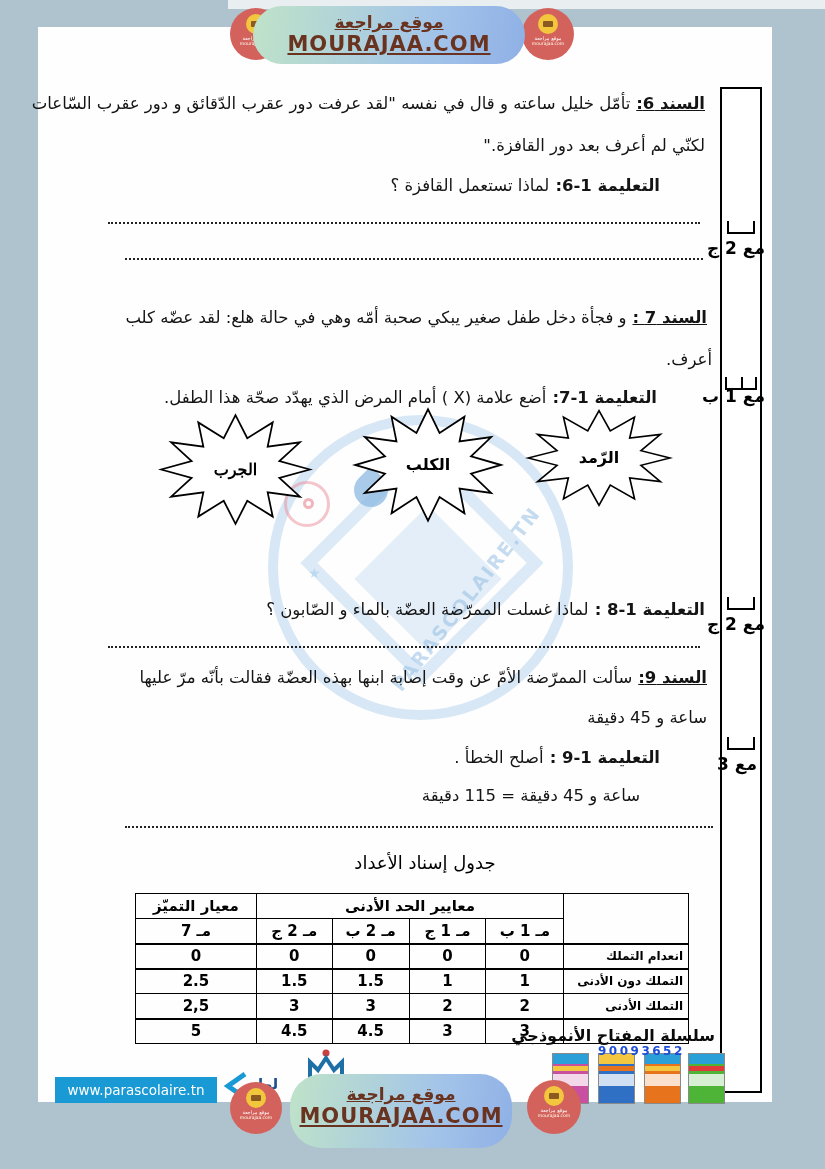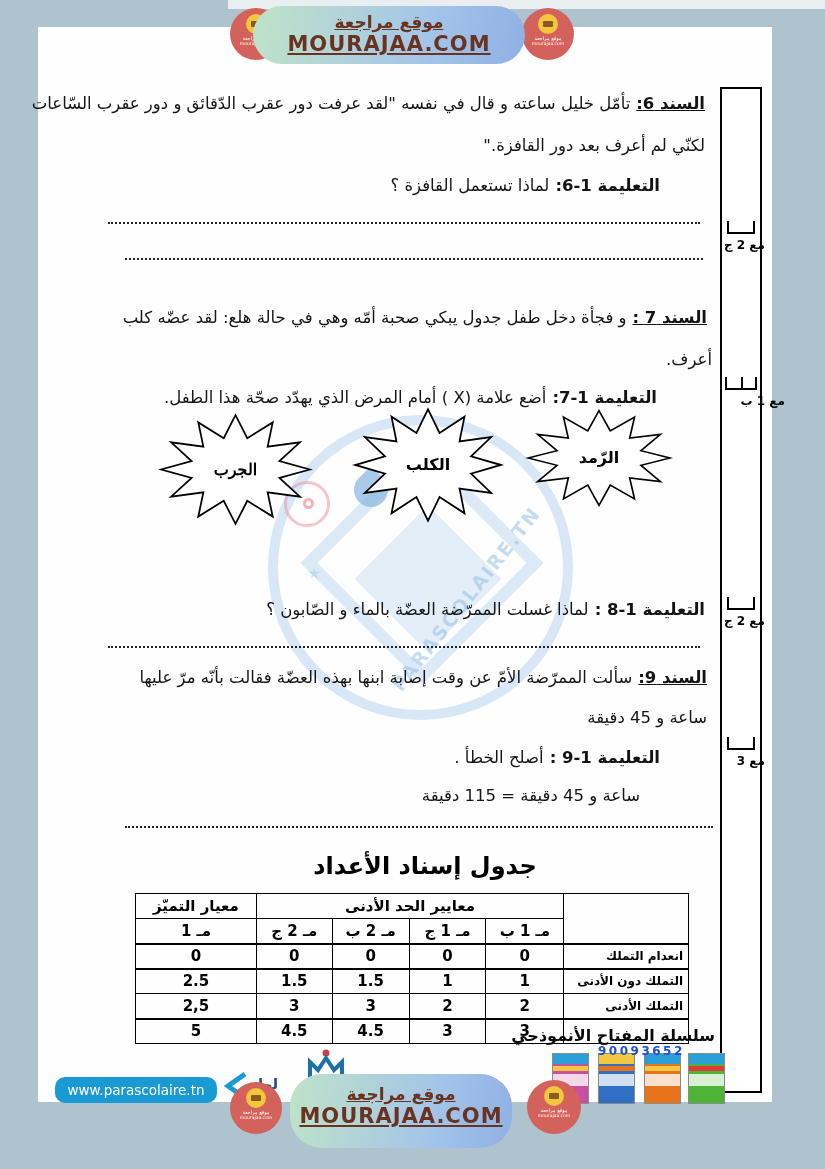--- a/index.html
+++ b/index.html
@@ -51,45 +51,45 @@
               border-radius:0 50% 50% 50%; transform:rotate(45deg); }
   .wm .st { position:absolute; color:rgba(168,205,235,.6); font-size:14px; }
   .wm .rot { position:absolute; left:78px; top:160px; width:260px; transform:rotate(-52deg);
              font-size:19px; font-weight:bold; letter-spacing:2px; color:rgba(150,190,225,.55); }
 
   
   .margin-col { position:absolute; left:720px; top:87px; width:42px; height:1006px;
                 border:2px solid #000; background:#fff; z-index:2; }
   .cup { position:absolute; width:28px; height:13px; border:2px solid #000; border-top:none; z-index:3; background:#fff; }
   .cup.split::after { content:""; position:absolute; left:50%; top:0; bottom:0; width:2px; background:#000; }
-  .mlab { position:absolute; left:717px; width:48px; text-align:right; font-size:12px; font-weight:bold;
+  .mlab { position:absolute; left:717px; width:48px; text-align:left; font-size:17px; font-weight:bold;
           direction:rtl; z-index:3; white-space:nowrap; }
 
   
   .t-title { position:absolute; left:300px; top:852px; width:250px; text-align:center;
-             font-weight:bold; font-size:24px; direction:rtl; z-index:3; }
+             font-weight:normal; font-size:18px; direction:rtl; z-index:3; }
   .gt { position:absolute; left:135px; top:893px; width:554px; border-collapse:collapse;
         direction:rtl; z-index:3; }
   .gt td { border:1.6px solid #000; text-align:center; font-weight:bold; font-size:15px; padding:1px 3px; height:25px; }
   .gt tr.hsep td { border-top:2.4px solid #000; }
   .gt td.rl { text-align:right; font-size:12px; padding-right:5px; }
   .series { position:absolute; right:110px; top:1026px; font-weight:bold; font-size:16px; color:#0a0a0a;
             direction:rtl; white-space:nowrap; z-index:5; }
   .phone { position:absolute; left:598px; top:1044px; font-weight:bold; font-size:12px;
            letter-spacing:2.5px; color:#1d4ed8; z-index:5; }
 
   
   .book { position:absolute; top:1053px; width:37px; height:51px; border:1px solid #8a8a8a; z-index:4; }
   .book .band { height:10px; background:#2a9fd8; }
   .book .stripe { height:5px; background:#f3c73f; margin-top:2px; }
   .book .body2 { margin-top:3px; height:12px; background:rgba(255,255,255,.78); }
 
   
   .url-banner { position:absolute; left:55px; top:1077px; width:162px; height:26px; background:#1a9ad4;
-                color:#fff; font-size:13.5px; text-align:center; line-height:26px; z-index:5; cursor:pointer;border-radius:10px; }
+                color:#fff; font-size:13.5px; text-align:center; line-height:26px; z-index:5; cursor:pointer; }
   .chev { position:absolute; left:221px; top:1071px; z-index:5; }
   .partial { position:absolute; left:258px; top:1075px; font-size:15px; font-weight:bold; color:#1d4f8f;
              direction:rtl; z-index:5; }
   .flogo { position:absolute; left:303px; top:1048px; z-index:5; }
 </style>
 </head>
 <body>
 
 <div class="screen">
   <div class="page"></div>
@@ -131,21 +131,21 @@
     <span class="lbl u">السند 6:</span><span>تأمّل خليل ساعته و قال في نفسه "لقد عرفت دور عقرب الدّقائق و دور عقرب السّاعات</span>
   </div>
   <div class="line" style="right:120px;top:136px;">لكنّي لم أعرف بعد دور القافزة."</div>
   <div class="line" style="right:165px;top:176px;">
     <span class="lbl">التعليمة 1-6:</span><span>لماذا تستعمل القافزة ؟</span>
   </div>
   <div class="dotted" style="left:108px;top:222px;width:592px;"></div>
   <div class="dotted" style="left:125px;top:258px;width:578px;"></div>
 
   <div class="line" style="right:118px;top:308px;">
-    <span class="lbl u">السند 7 :</span><span>و فجأة دخل طفل جدول يبكي صحبة أمّه وهي في حالة هلع: لقد عضّه كلب</span>
+    <span class="lbl u">السند 7 :</span><span>و فجأة دخل طفل صغير يبكي صحبة أمّه وهي في حالة هلع: لقد عضّه كلب</span>
   </div>
   <div class="line" style="right:113px;top:350px;">أعرف.</div>
   <div class="line" style="right:168px;top:388px;">
     <span class="lbl">التعليمة 1-7:</span><span>أضع علامة (X ) أمام المرض الذي يهدّد صحّة هذا الطفل.</span>
   </div>
 
   <div class="burst" style="left:525px;top:408px;width:148px;height:100px;">
     <svg viewBox="0 0 150 110" preserveAspectRatio="none">
       <polygon points="147,55 117.5,47 137.3,29 106.1,33.1 111,10 86.4,25.1 75,3 63.6,25.1 39,10 43.9,33.1 12.7,29 32.5,47 3,55 32.5,63 12.7,81 43.9,76.9 39,100 63.6,84.9 75,107 86.4,84.9 111,100 106.1,76.9 137.3,81 117.5,63" fill="#fff" stroke="#000" stroke-width="1.7"></polygon>
     </svg>
@@ -193,21 +193,21 @@
         <tr>
       <td rowspan="2"></td>
       <td colspan="4">معايير الحد الأدنى</td>
       <td>معيار التميّز</td>
     </tr>
     <tr>
       <td>مـ 1 ب</td>
       <td>مـ 1 ج</td>
       <td>مـ 2 ب</td>
       <td>مـ 2 ج</td>
-      <td>مـ 1</td>
+      <td>مـ 7</td>
     </tr>
     <tr class="hsep">
       <td class="rl">انعدام التملك</td>
       <td>0</td>
       <td>0</td>
       <td>0</td>
       <td>0</td>
       <td>0</td>
     </tr>
     <tr class="hsep">
@@ -236,21 +236,21 @@
     </tr>
   </tbody>
     </table>
   <div class="series">سلسلة المفتاح الأنموذجي</div>
   <div class="phone">90093652</div>
 
   <div class="margin-col"></div>
   <div class="cup" style="left:727px;top:221px;"></div>
   <div class="mlab" style="top:238px;">مع 2 ج</div>
   <div class="cup split" style="left:725px;top:377px;width:32px;"></div>
-  <div class="mlab" style="top:394px;margin-left:20px;">مع 1 ب</div>
+  <div class="mlab" style="top:386px;">مع 1 ب</div>
   <div class="cup" style="left:727px;top:597px;"></div>
   <div class="mlab" style="top:614px;">مع 2 ج</div>
   <div class="cup" style="left:727px;top:737px;"></div>
   <div class="mlab" style="top:754px;">مع 3</div>
 
   <div class="book" style="left:552px;background:#c94fa0;">
     <div class="band"></div>
       <div class="stripe"></div>
       <div class="body2"></div>
   </div>

